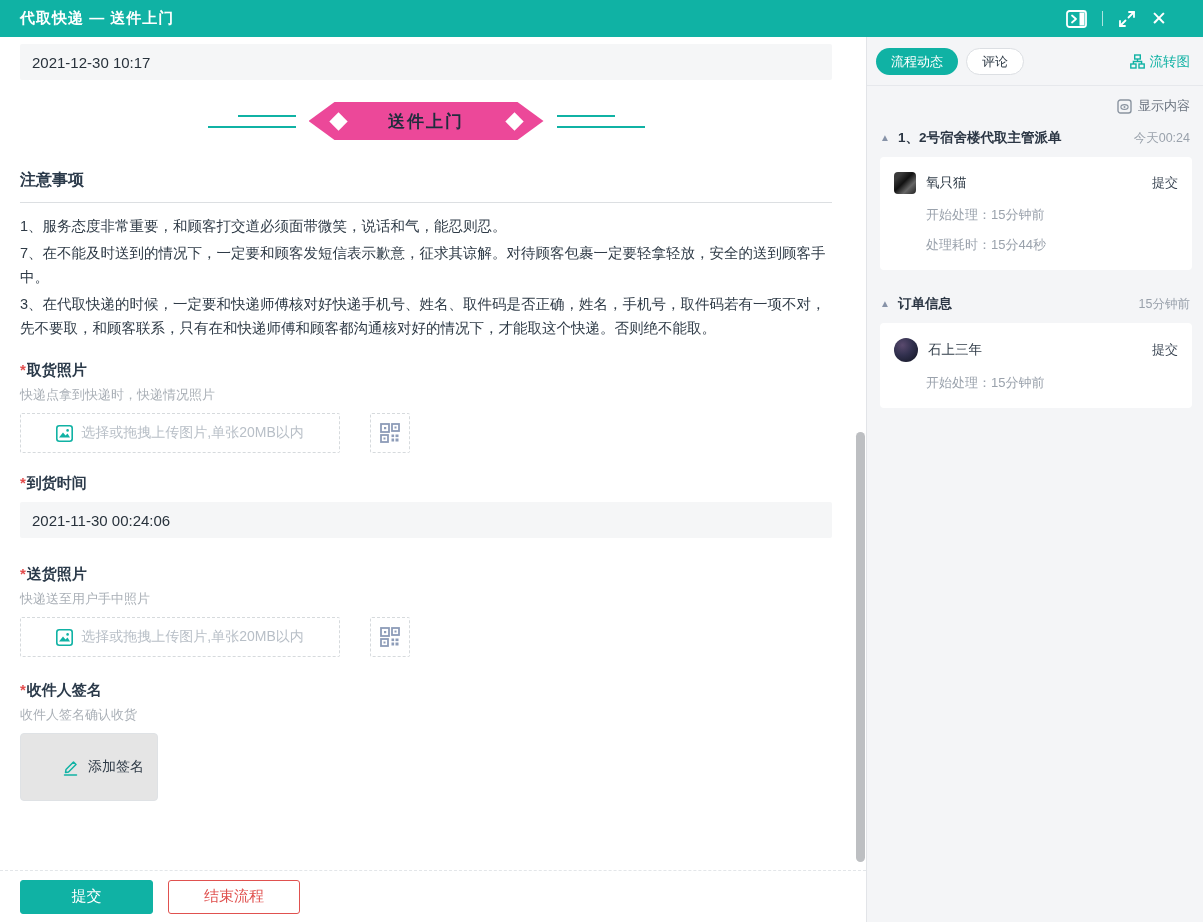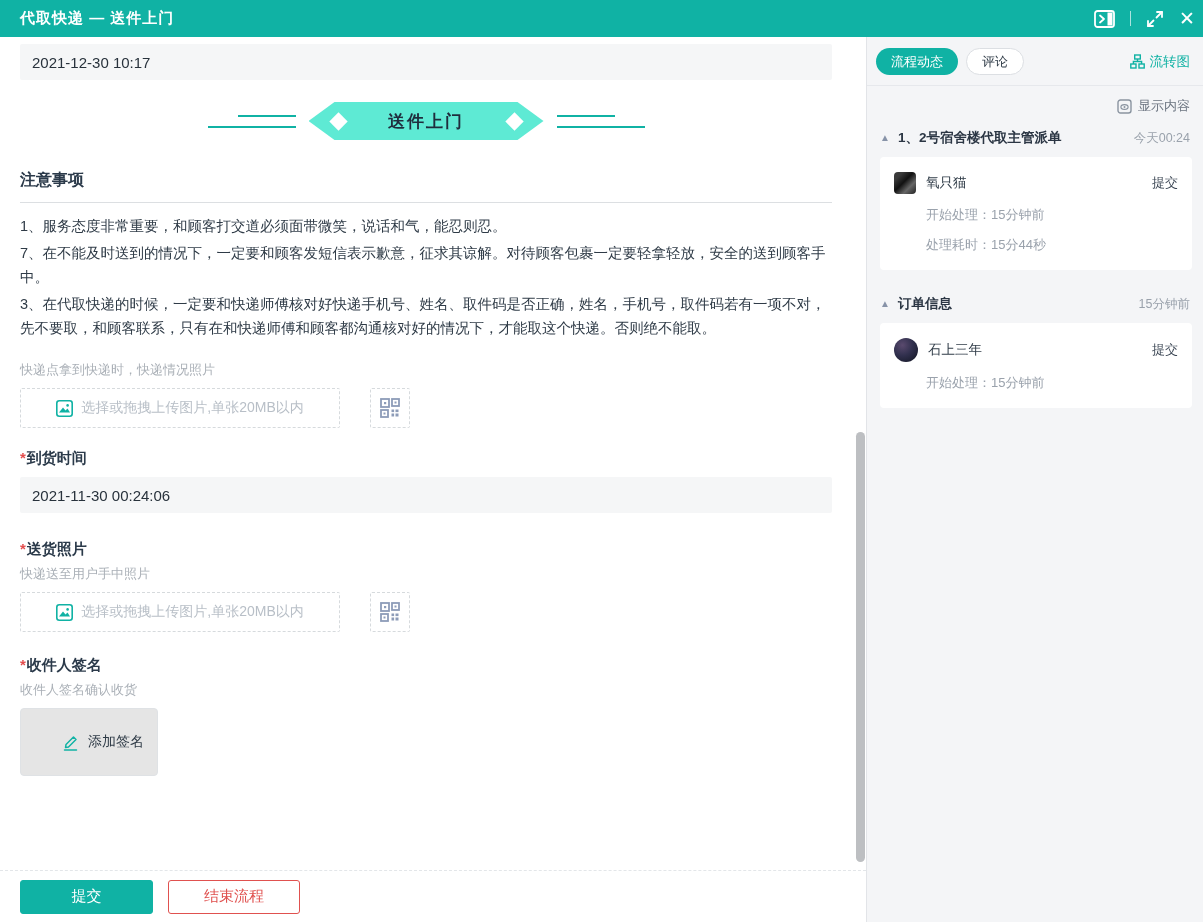--- a/index.html
+++ b/index.html
@@ -2,21 +2,21 @@
 <html><head>
 <meta charset="utf-8">
 <style>
   * { margin:0; padding:0; box-sizing:border-box; }
   html,body { width:1203px; height:922px; }
   body { font-family:"Liberation Sans","DejaVu Sans",sans-serif; background:#fff; overflow:hidden; }
   .app { position:relative; width:1203px; height:922px; background:#fff; overflow:hidden; }
 
   
   .titlebar { position:absolute; top:0; left:0; right:0; height:37px; background:#10b2a4;
-              display:flex; align-items:center; padding:0 8px 0 20px; color:#fff; }
+              display:flex; align-items:center; padding:0 36px 0 20px; color:#fff; }
   .titlebar .title { font-size:15px; font-weight:bold; letter-spacing:1px; }
   .titlebar .actions { margin-left:auto; display:flex; align-items:center; gap:15px; }
   .titlebar .actions svg { display:block; }
   .tb-divider { width:1px; height:15px; background:rgba(255,255,255,.65); }
   .close-x { font-size:19px; line-height:1; font-weight:bold; cursor:pointer; }
 
   
   .main { position:absolute; top:37px; left:0; width:866px; bottom:0; background:#fff; }
   .form-area { position:absolute; top:0; left:0; right:0; bottom:52px; padding:7px 34px 0 20px; overflow:hidden; }
 
@@ -25,21 +25,21 @@
                  padding:0 12px; font-size:15px; color:#28323c; }
 
   
   .stage-banner { display:flex; align-items:center; justify-content:center; margin:17px 0 0; height:48px; }
   .deco-lines { display:flex; flex-direction:column; gap:9px; width:90px; }
   .deco-lines.left { align-items:flex-end; margin-right:13px; }
   .deco-lines.right { align-items:flex-start; margin-left:13px; }
   .deco-line-short { width:58px; height:2px; background:#10b2a4; }
   .deco-line-long  { width:88px; height:2px; background:#10b2a4; }
   .deco-lines.left  .deco-line-short { margin-right:0; }
-  .hexagon { position:relative; width:235px; height:38px; background:#5eead4;
+  .hexagon { position:relative; width:235px; height:38px; background:#ec4899;
              clip-path:polygon(0 50%,26px 0,calc(100% - 26px) 0,100% 50%,calc(100% - 26px) 100%,26px 100%);
              display:flex; align-items:center; justify-content:center; }
   .hexagon .stage-text { color:#1f2d3d; font-weight:bold; font-size:17px; letter-spacing:2px; }
   .hex-diamond { position:absolute; width:13px; height:13px; background:#fff; transform:rotate(45deg); top:12.5px; }
   .hex-diamond.dl { left:23px; } .hex-diamond.dr { right:23px; }
 
   
   .notice-title { margin-top:25px; font-size:16px; font-weight:bold; color:#2b3a4a;
                   padding-bottom:11px; border-bottom:1px solid #dcdfe2; }
   .notice-body { margin-top:11px; }
@@ -151,20 +151,21 @@
       </div>
 
       <div class="notice-title">注意事项</div>
       <div class="notice-body">
         <p>1、服务态度非常重要，和顾客打交道必须面带微笑，说话和气，能忍则忍。</p>
         <p>7、在不能及时送到的情况下，一定要和顾客发短信表示歉意，征求其谅解。对待顾客包裹一定要轻拿轻放，安全的送到顾客手中。</p>
         <p>3、在代取快递的时候，一定要和快递师傅核对好快递手机号、姓名、取件码是否正确，姓名，手机号，取件码若有一项不对，先不要取，和顾客联系，只有在和快递师傅和顾客都沟通核对好的情况下，才能取这个快递。否则绝不能取。</p>
       </div>
 
       <div class="field-block">
+        <div class="block-label"><span class="req">*</span><span>取货照片</span></div>
         <div class="help-text">快递点拿到快递时，快递情况照片</div>
         <div class="upload-row">
           <div class="upload-box">
             <svg width="17" height="17" viewBox="0 0 17 17">
               <rect x="0.8" y="0.8" width="15.4" height="15.4" rx="2.5" fill="none" stroke="#10b2a4" stroke-width="1.6"></rect>
               <path d="M3 12.5 L7 7.5 L9.5 10.5 L11.5 8.5 L14 12.5 Z" fill="#10b2a4"></path>
               <circle cx="11.6" cy="5.4" r="1.3" fill="#10b2a4"></circle>
             </svg>
             <span>选择或拖拽上传图片,单张20MB以内</span>
           </div>

